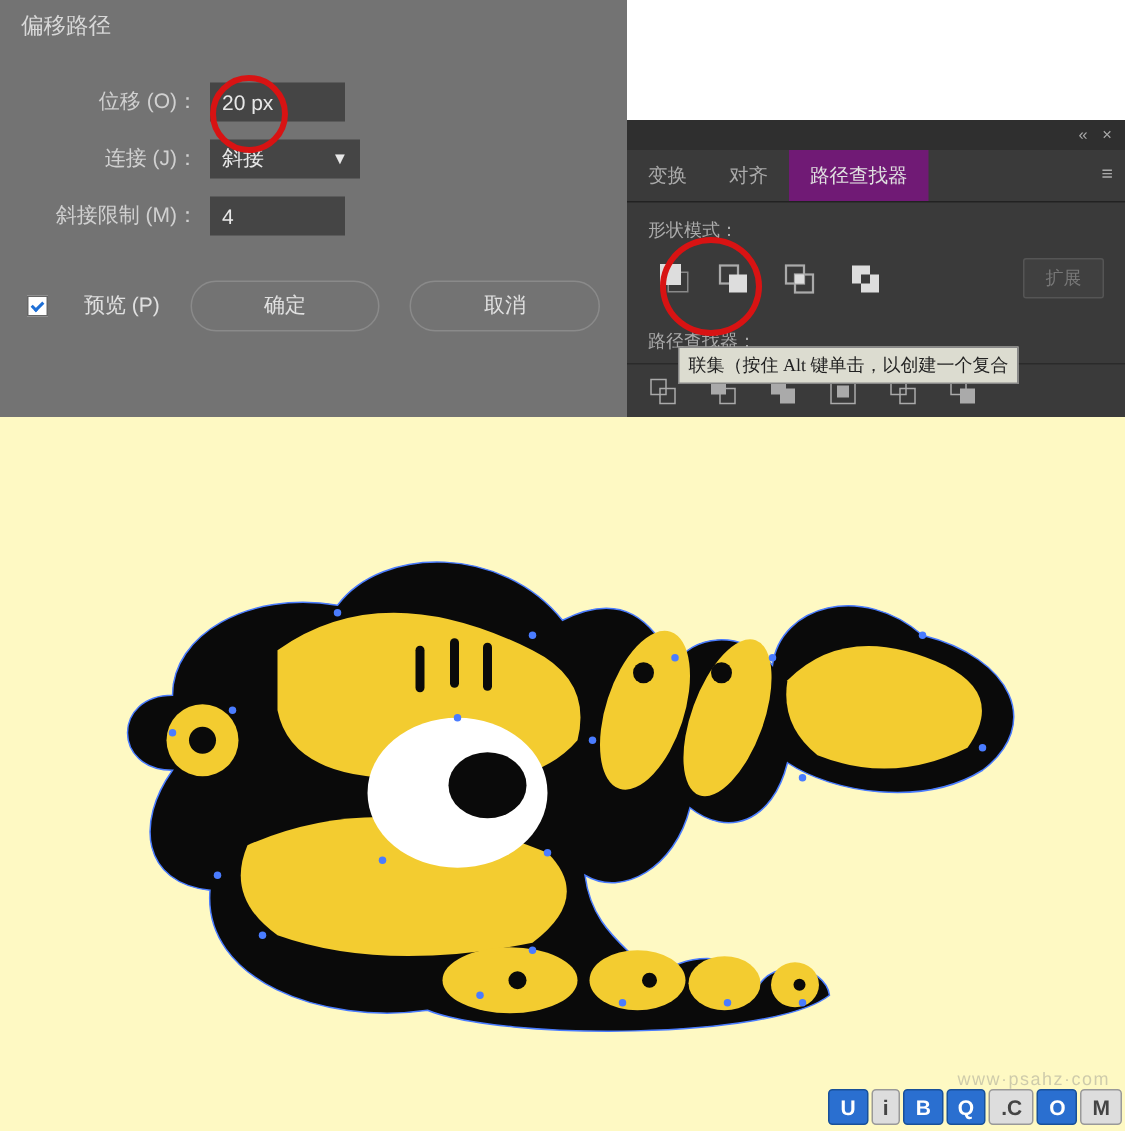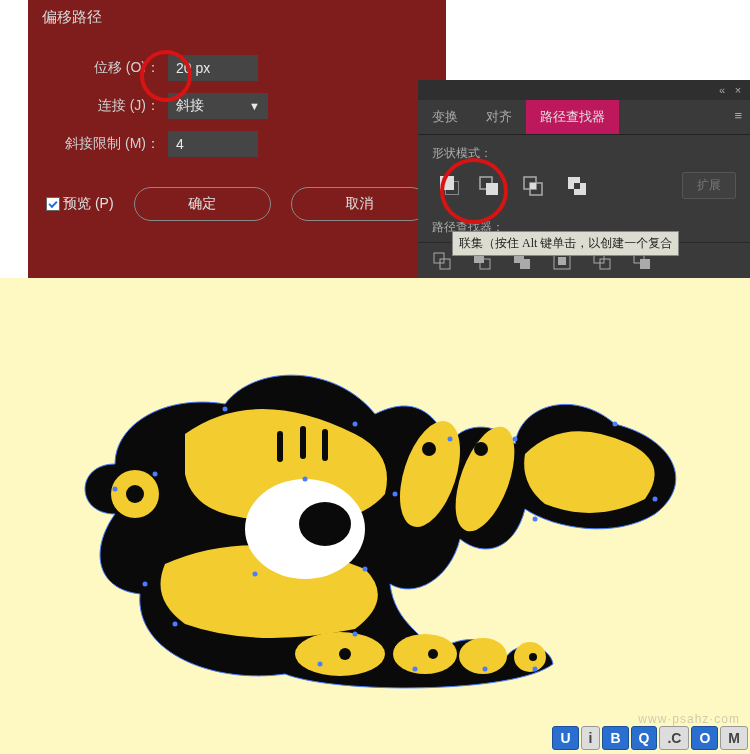--- a/index.html
+++ b/index.html
@@ -1,45 +1,45 @@
 <!DOCTYPE html>
 <html><head>
 <meta charset="utf-8">
 <style>
   * { box-sizing: border-box; margin: 0; padding: 0; }
   body { width: 750px; height: 754px; background: #fff; font-family: "Microsoft YaHei", sans-serif; position: relative; overflow: hidden; }
 
   .top-area { display: flex; position: relative; }
 
   
-  .dialog { width: 418px; height: 278px; background: #7f1d1d; color: #e0e0e0; font-size: 14px; position: relative; margin-left: 28px; }
+  .dialog { width: 418px; height: 278px; background: #737373; color: #e0e0e0; font-size: 14px; position: relative; }
   .dialog-title { padding: 8px 14px; font-size: 15px; color: #d8d8d8; }
   .dialog-body { padding: 20px 10px 0 10px; }
   .field-row { display: flex; align-items: center; margin-bottom: 12px; }
   .field-label { width: 130px; text-align: right; padding-right: 8px; color: #d0d0d0; }
   .field-input { background: #454545; border: none; color: #e8e8e8; height: 26px; padding: 0 8px; width: 90px; font-size: 14px; }
   .select { width: 100px; display: flex; justify-content: space-between; align-items: center; }
   .select .chev { font-size: 11px; }
   .btn-row { display: flex; align-items: center; gap: 20px; padding: 18px 18px 0 18px; }
-  .checkbox-wrap { display: flex; align-items: center; gap: 3px; }
+  .checkbox-wrap { display: flex; align-items: center; gap: 24px; }
   .checkbox { width: 14px; height: 14px; background: #fff; border: 1px solid #666; display: flex; align-items: center; justify-content: center; }
   .checkmark { width: 8px; height: 5px; border-left: 2px solid #1e6fd6; border-bottom: 2px solid #1e6fd6; transform: rotate(-45deg); margin-top: -2px; }
   .btn { flex: 1; height: 34px; border: 1px solid #8a8a8a; border-radius: 18px; background: transparent; color: #e0e0e0; font-size: 14px; display: flex; align-items: center; justify-content: center; cursor: pointer; }
 
   .red-circle { position: absolute; border: 4px solid #d81313; border-radius: 50%; pointer-events: none; }
   .circle1 { width: 52px; height: 52px; top: 50px; left: 140px; }
   .circle2 { width: 68px; height: 66px; top: 158px; left: 440px; }
 
   
   .panel { position: absolute; left: 418px; top: 80px; width: 332px; background: #3a3a3a; color: #c0c0c0; font-size: 13px; }
   .panel-top { height: 20px; background: #2f2f2f; display: flex; justify-content: flex-end; align-items: center; padding-right: 6px; gap: 4px; }
   .panel-top-icon { width: 12px; height: 12px; color: #aaa; font-size: 11px; display: flex; align-items: center; justify-content: center; }
   .tabs { display: flex; border-bottom: 1px solid #222; }
   .tab { padding: 8px 14px; color: #aaa; cursor: pointer; }
-  .tab.active { background: #be185d; color: #e0e0e0; }
+  .tab.active { background: #701a75; color: #e0e0e0; }
   .menu-icon { margin-left: auto; padding: 8px; color: #aaa; }
   .section-label { padding: 10px 14px 6px 14px; color: #aaa; font-size: 12px; }
   .shape-row { display: flex; align-items: center; gap: 18px; padding: 4px 14px 10px 14px; }
   .shape-btn { width: 26px; height: 26px; display: flex; align-items: center; justify-content: center; position: relative; cursor: pointer; }
   .sq-back { width: 14px; height: 14px; border: 1.5px solid #888; position: absolute; }
   .sq-front { width: 14px; height: 14px; background: #ddd; position: absolute; }
   .shape-btn.unite .sq-back { top: 5px; left: 10px; }
   .shape-btn.unite .sq-front { top: 0; left: 5px; background: #ddd; }
   .shape-btn .composite { position: relative; width: 20px; height: 20px; }
   .expand-btn { margin-left: auto; border: 1px solid #555; background: #404040; color: #777; padding: 4px 14px; font-size: 12px; border-radius: 2px; }

